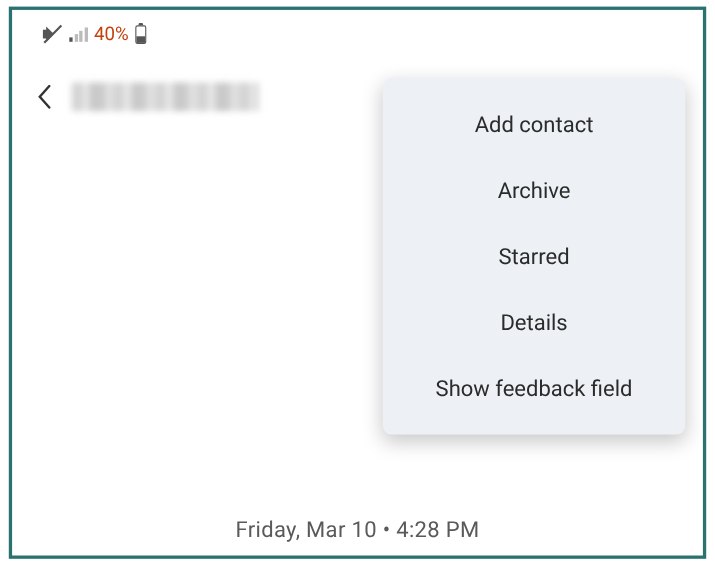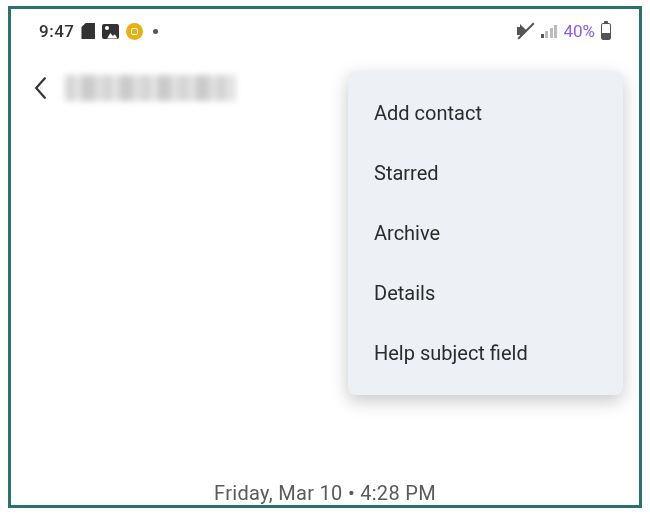--- a/index.html
+++ b/index.html
@@ -81,21 +81,21 @@
     .mute-slash {
       position: absolute; left: -2px; top: 7px; width: 22px; height: 2px;
       background: #555; transform: rotate(-45deg);
     }
     .signal-icon { display: flex; align-items: flex-end; gap: 1.5px; height: 14px; }
     .signal-bar { width: 3px; background: #bbb; }
     .signal-bar:nth-child(1) { height: 4px; background: #555; }
     .signal-bar:nth-child(2) { height: 7px; }
     .signal-bar:nth-child(3) { height: 10px; }
     .signal-bar:nth-child(4) { height: 13px; }
-    .battery-text { font-size: 17px; color: #8b5cf6; }
+    .battery-text { font-size: 17px; color: #c2410c; }
     .battery-icon {
       width: 10px; height: 17px; border: 1.5px solid #555; border-radius: 2px;
       position: relative; display: flex; align-items: flex-end;
     }
     .battery-icon::before {
       content: ''; position: absolute; top: -3px; left: 2px; width: 4px;
       height: 2px; background: #555; border-radius: 1px 1px 0 0;
     }
     .battery-fill { width: 100%; height: 40%; background: #555; }
     .header-row {
@@ -122,59 +122,45 @@
       border-radius: 8px;
       box-shadow: 0 6px 18px rgba(0,0,0,0.22);
       padding: 12px 0;
     }
     .menu-item {
       padding: 18px 26px;
       font-size: 20px;
       color: #2b2b2b;
       cursor: pointer;
       position: relative;
+      text-align: center;
     }
     .menu-item.highlighted {
       outline: 3px solid #2a7270;
       outline-offset: -4px;
       margin: 0 3px;
       padding: 18px 23px;
     }
     .timestamp-row {
       position: absolute;
-      bottom: 0;
+      bottom: 12px;
       left: 0; right: 0;
       text-align: center;
       font-size: 20px;
       color: #5a5a5a;
       letter-spacing: 0.3px;
     }
   </style>
 </head>
 <body>
 
 <div class="frame">
   <div class="content">
 
     <div class="status-bar">
-      <div class="status-left">
-        <span class="status-time">9:47</span>
-        <span class="status-icon">
-            <span class="sim-icon"></span>
-          </span>
-        <span class="status-icon">
-            <span class="picture-icon"></span>
-          </span>
-        <span class="status-icon">
-            <span class="circle-icon">
-              <span class="circle-icon-inner"></span>
-            </span>
-          </span>
-        <span class="dot"></span>
-      </div>
       <div class="status-right">
         <span class="status-icon">
           <span class="mute-icon">
               <span class="mute-slash"></span>
             </span>
         </span>
         <span class="status-icon">
           <span class="signal-icon">
             <span class="signal-bar"></span>
               <span class="signal-bar"></span>
@@ -195,22 +181,22 @@
       <div class="back-chevron">
         <svg viewBox="0 0 12 20">
           <path d="M10 1 L2 10 L10 19" stroke="#333" stroke-width="2" fill="none" stroke-linecap="round"></path>
         </svg>
       </div>
       <div class="blurred-title"></div>
     </div>
 
     <div class="menu">
       <div class="menu-item">Add contact</div>
+      <div class="menu-item">Archive</div>
       <div class="menu-item">Starred</div>
-      <div class="menu-item">Archive</div>
       <div class="menu-item">Details</div>
-      <div class="menu-item">Help subject field</div>
+      <div class="menu-item">Show feedback field</div>
     </div>
 
     <div class="timestamp-row">Friday, Mar 10 • 4:28 PM</div>
 
   </div>
 </div>
 
 </body></html>

